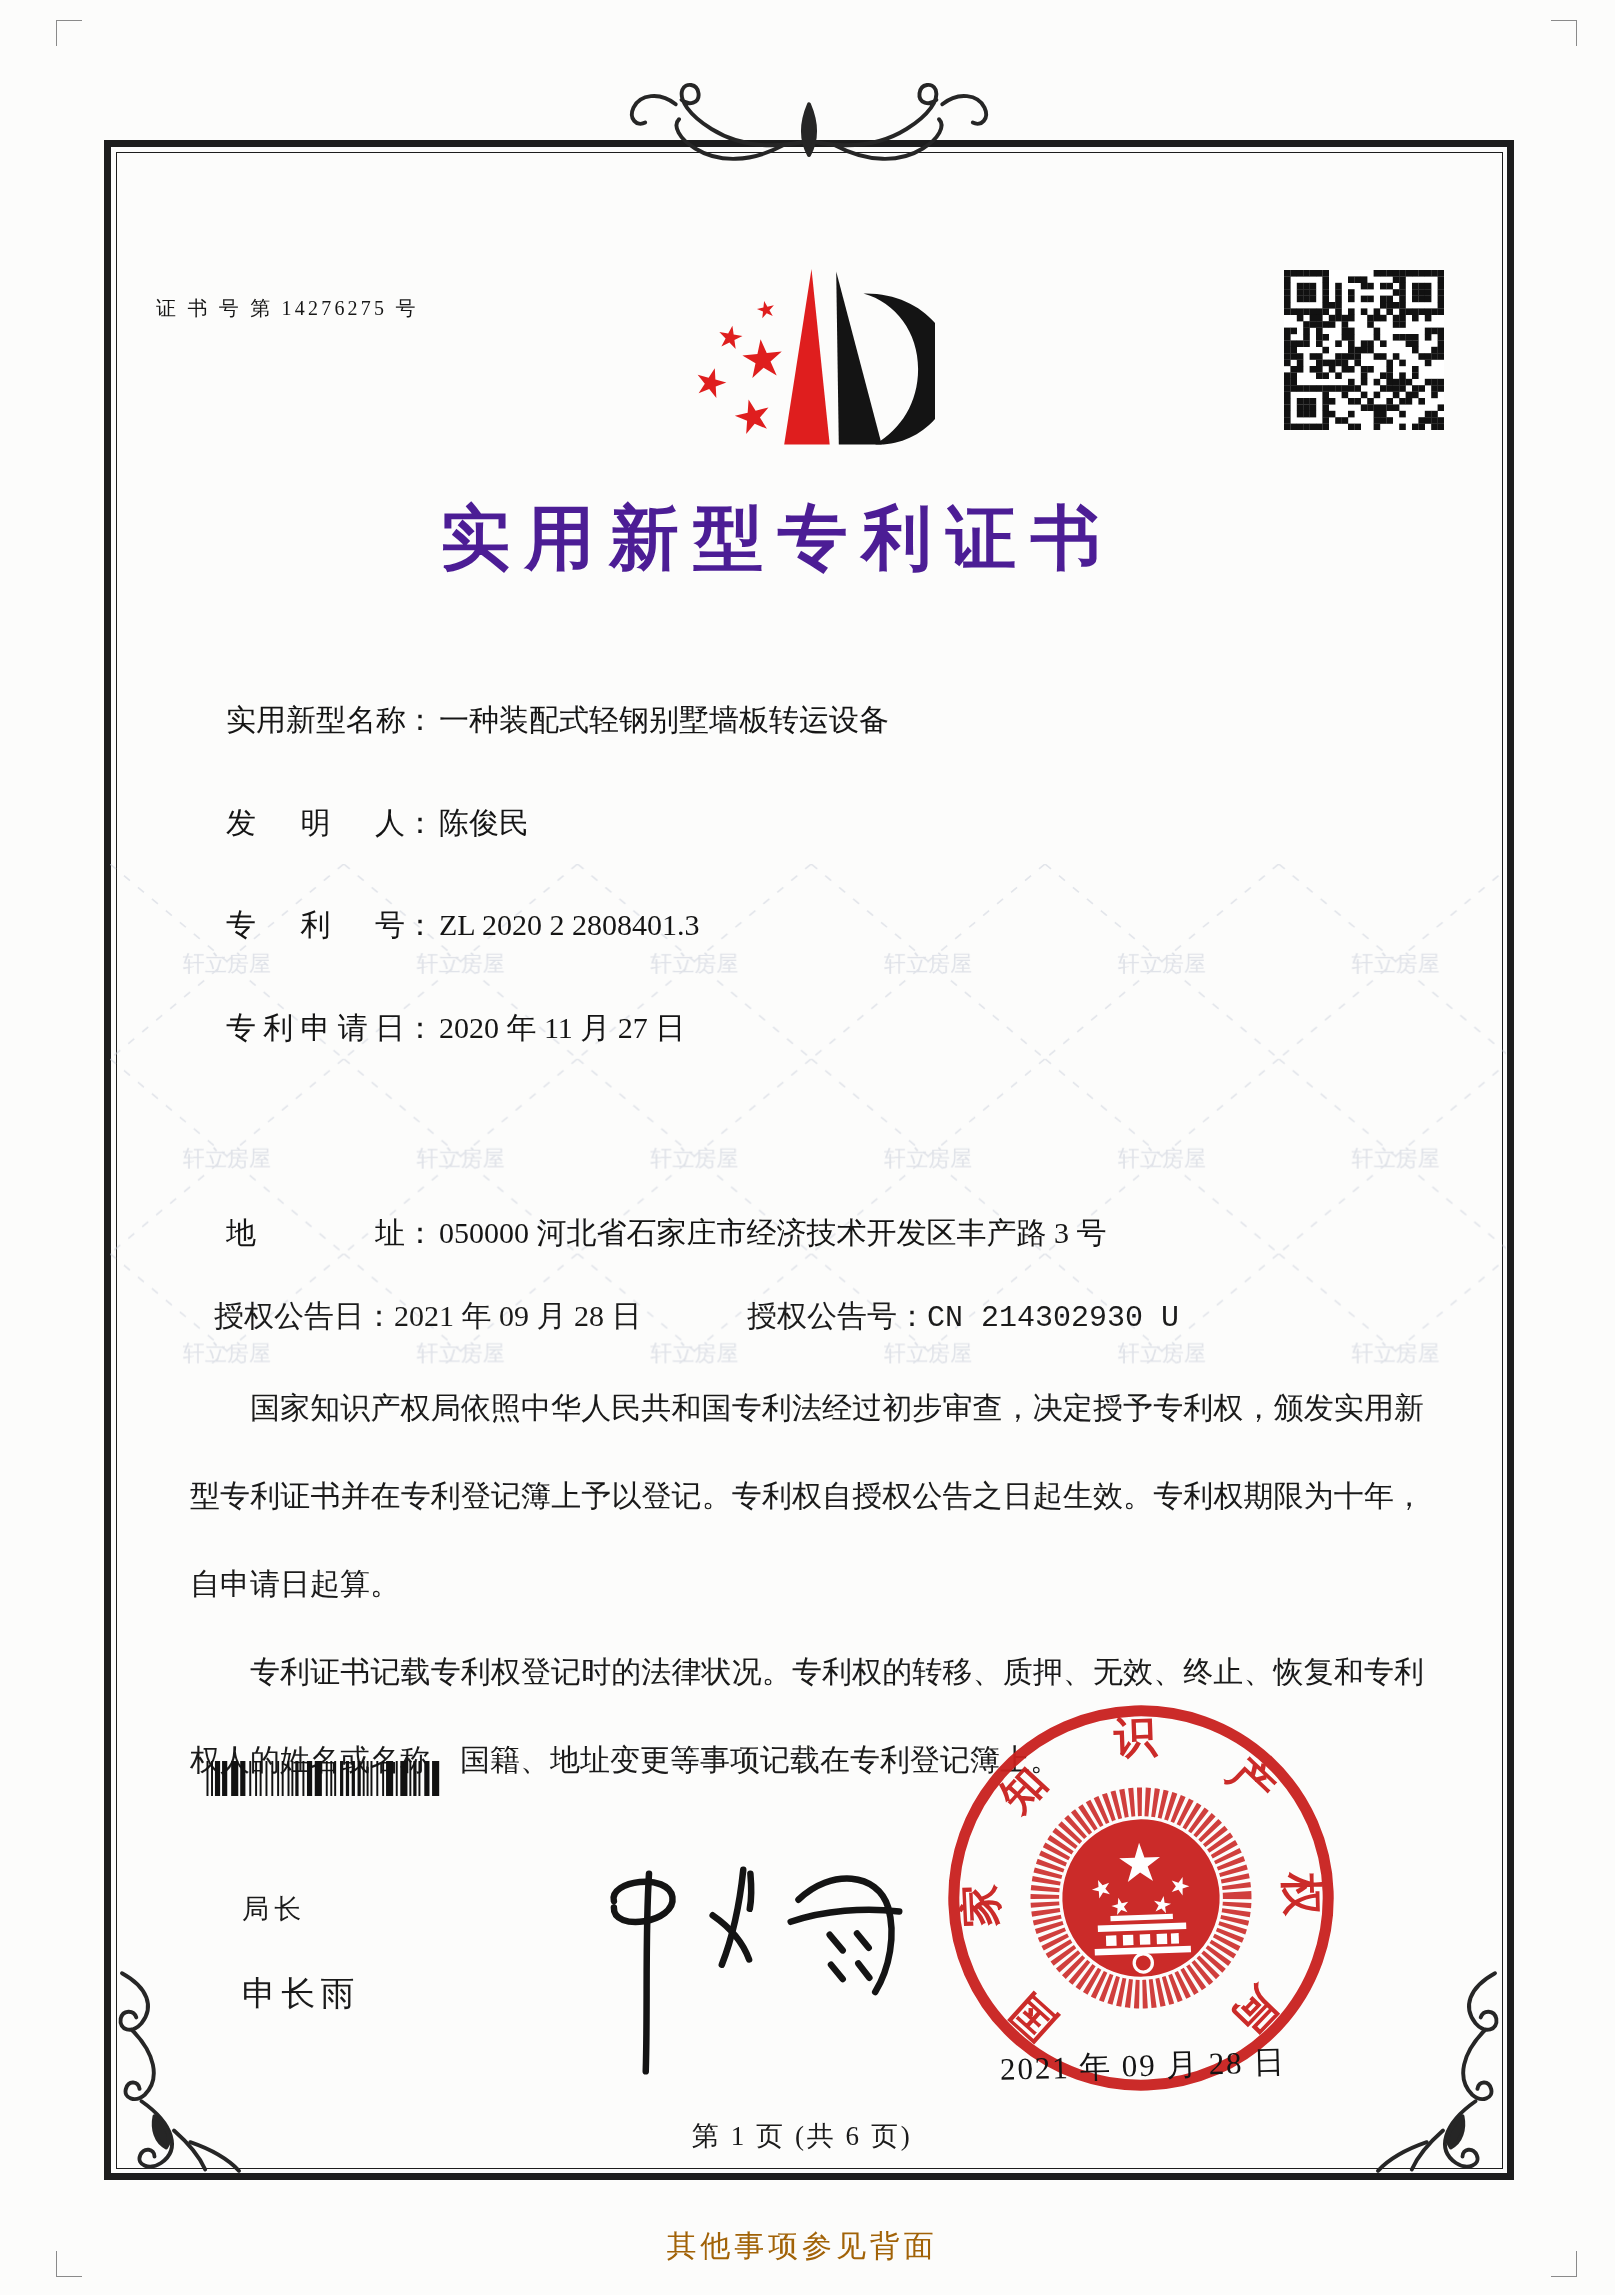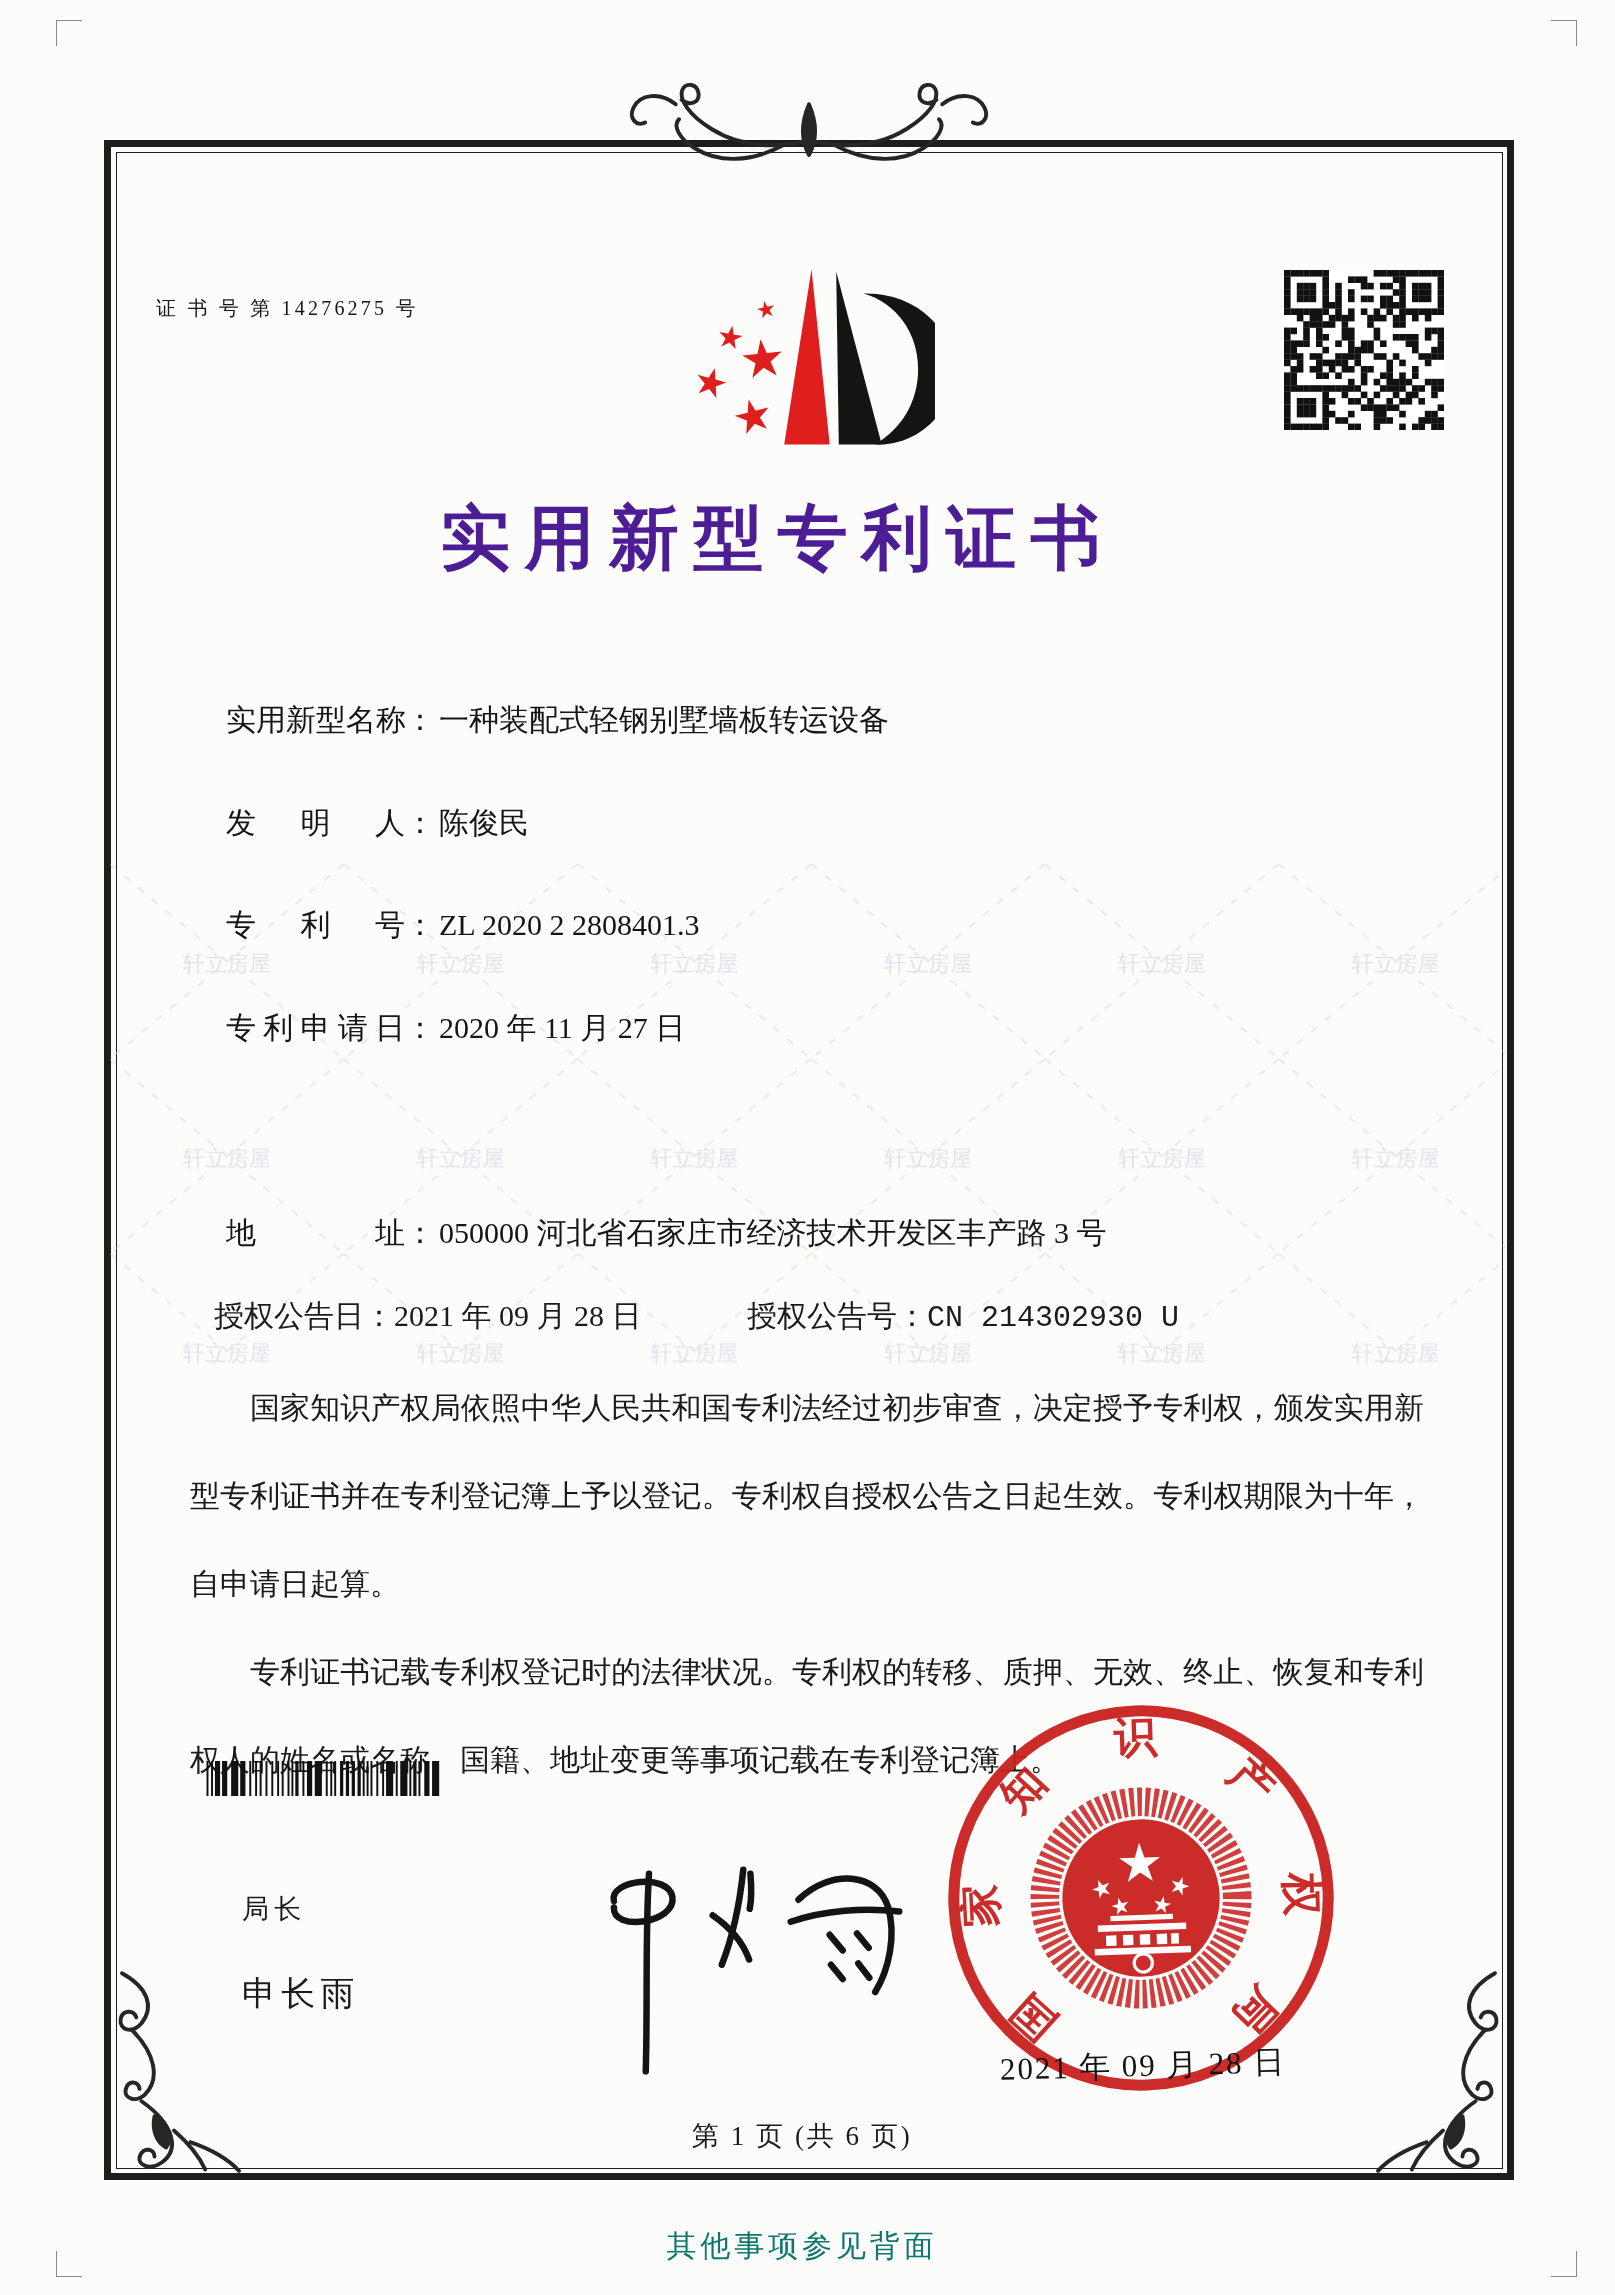--- a/index.html
+++ b/index.html
@@ -55,21 +55,21 @@
   .signer-title{position:absolute;left:242px;top:1891px;font-size:27px;letter-spacing:5.2px;}
   .signer-name{position:absolute;left:242px;top:1971px;font-size:34px;letter-spacing:5.2px;}
   .signature{position:absolute;left:545px;top:1836px;}
   .seal{position:absolute;left:946px;top:1703px;transform:rotate(-2deg);opacity:.95;}
   .seal-char{font-size:66px;font-weight:bold;fill:#c9201e;font-family:"Liberation Serif","DejaVu Serif",serif;}
   .seal-date{
     position:absolute;left:961px;top:2045px;width:364px;text-align:center;
     font-size:31px;letter-spacing:1.9px;color:#141414;transform:rotate(-1.5deg);
   }
   .page-number{position:absolute;left:104px;top:2118px;width:1396px;text-align:center;font-size:27px;letter-spacing:2.6px;}
-  .back-note{position:absolute;left:104px;top:2226px;width:1396px;text-align:center;font-size:30px;letter-spacing:3.9px;color:#0f766e;}
+  .back-note{position:absolute;left:104px;top:2226px;width:1396px;text-align:center;font-size:30px;letter-spacing:3.9px;color:#a16207;}
   .orn{stroke:#262626;fill:none;stroke-linecap:round;stroke-linejoin:round;}
 </style>
 </head>
 <body>
 
 <div class="page">
 
   <div class="crop tl"></div>
   <div class="crop tr"></div>
   <div class="crop bl"></div>

